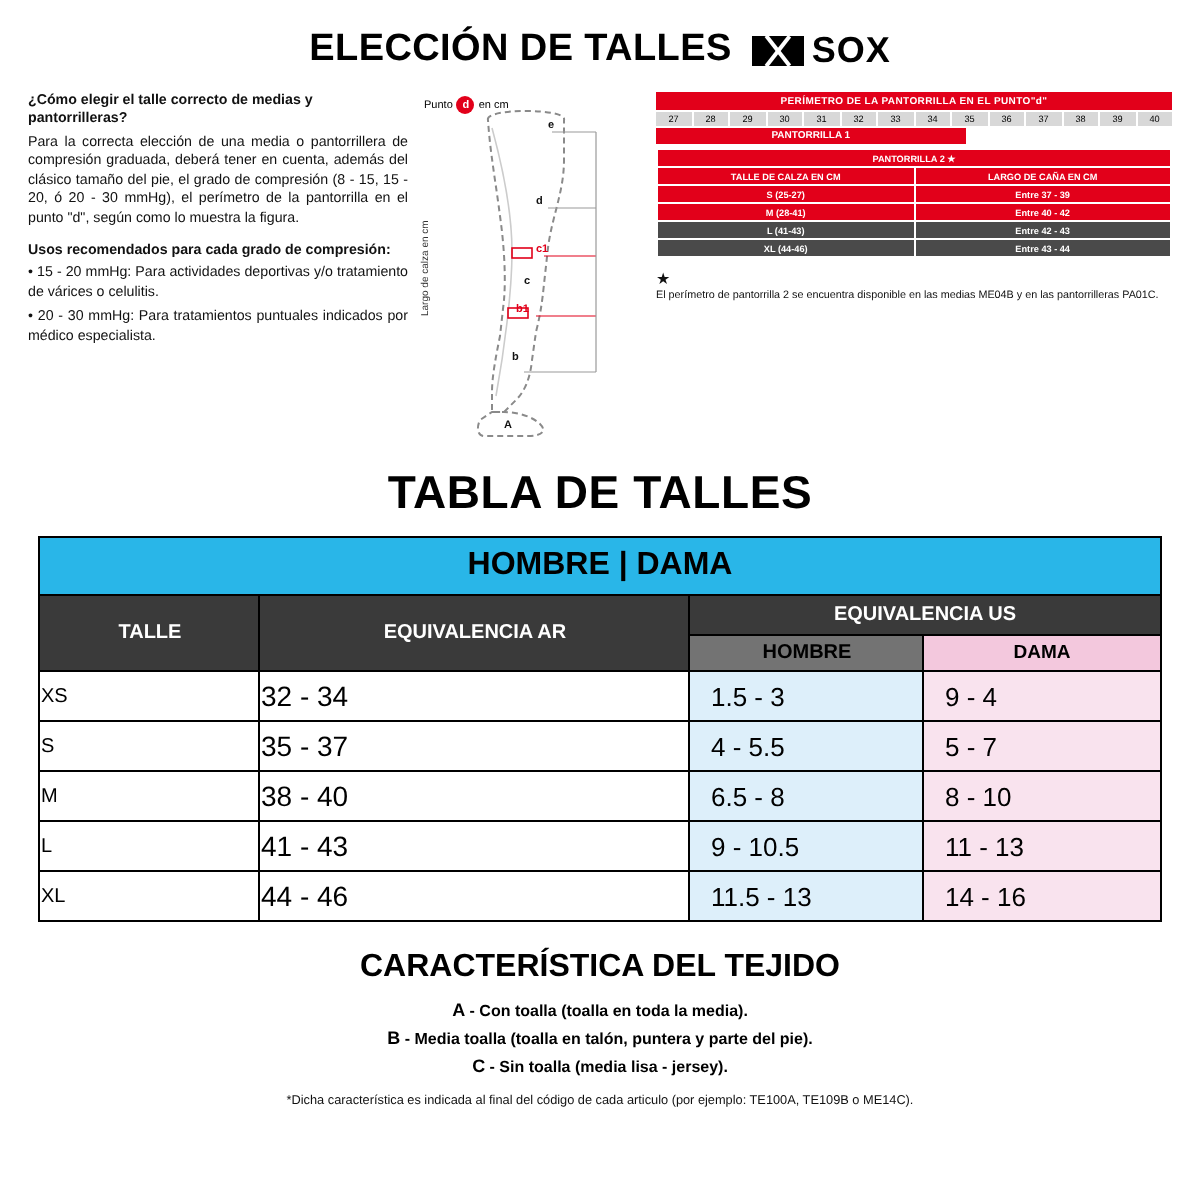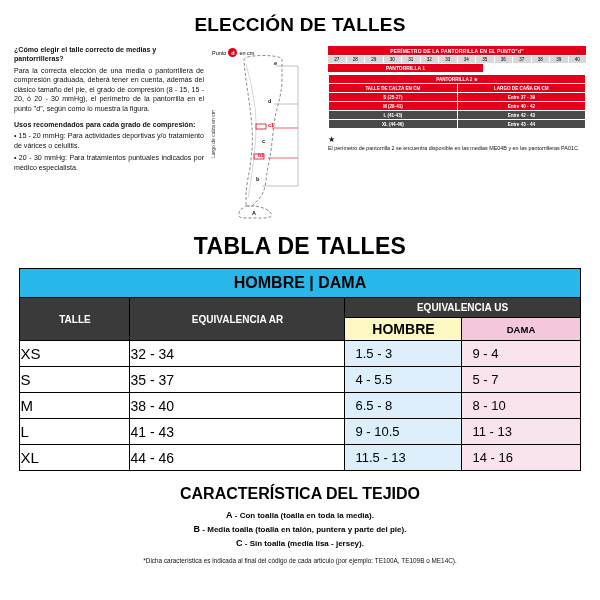--- a/index.html
+++ b/index.html
@@ -257,35 +257,35 @@
     padding: 5px 0;
   }
   .row-sub th {
     background: #3a3a3a;
     color: #fff;
     font-size: 10px;
     font-weight: bold;
     padding: 4px 0;
   }
   .row-sub2 th.us-h {
-    background: #fef9c3;
+    background: #737373;
     color: #000;
-    font-size: 14px;
+    font-size: 10px;
     font-weight: bold;
     padding: 3px 0;
   }
   .row-sub2 th.us-d {
     background: #f3c8dd;
     color: #000;
     font-size: 9.5px;
     font-weight: bold;
     padding: 3px 0;
   }
   td.talle-cell {
-    font-size: 15px;
+    font-size: 10px;
     padding: 4px 0;
   }
   td.ar-cell {
     font-size: 14px;
     padding: 4px 0;
   }
   td.us-h-cell {
     background: #ddeffa;
     font-size: 13px;
     padding: 4px 0;
@@ -321,20 +321,27 @@
     color: #111;
   }
 </style>
 </head>
 <body>
 
 <div class="page">
 
   <div class="header">
     <div class="header-title">ELECCIÓN DE TALLES</div>
+    <div class="brand">
+      <span class="brand-mark">
+        <span class="x1"></span>
+          <span class="x2"></span>
+      </span>
+      <span class="brand-text">SOX</span>
+    </div>
   </div>
 
   <div class="top-section">
 
     <div class="top-left">
       <div class="q">¿Cómo elegir el talle correcto de medias y pantorrilleras?</div>
       <p>Para la correcta elección de una media o pantorrillera de compresión graduada, deberá tener en cuenta, además del clásico tamaño del pie, el grado de compresión (8 - 15, 15 - 20, ó 20 - 30 mmHg), el perímetro de la pantorrilla en el punto "d", según como lo muestra la figura.</p>
       <div class="sub">Usos recomendados para cada grado de compresión:</div>
       <ul>
         <li>• 15 - 20 mmHg: Para actividades deportivas y/o tratamiento de várices o celulitis.</li>

